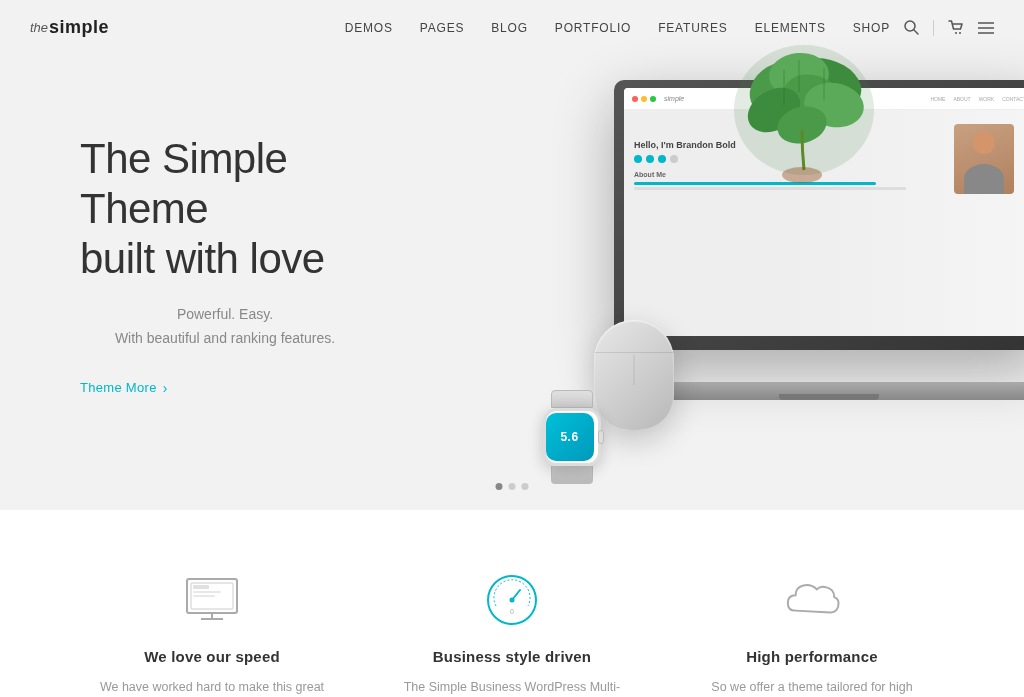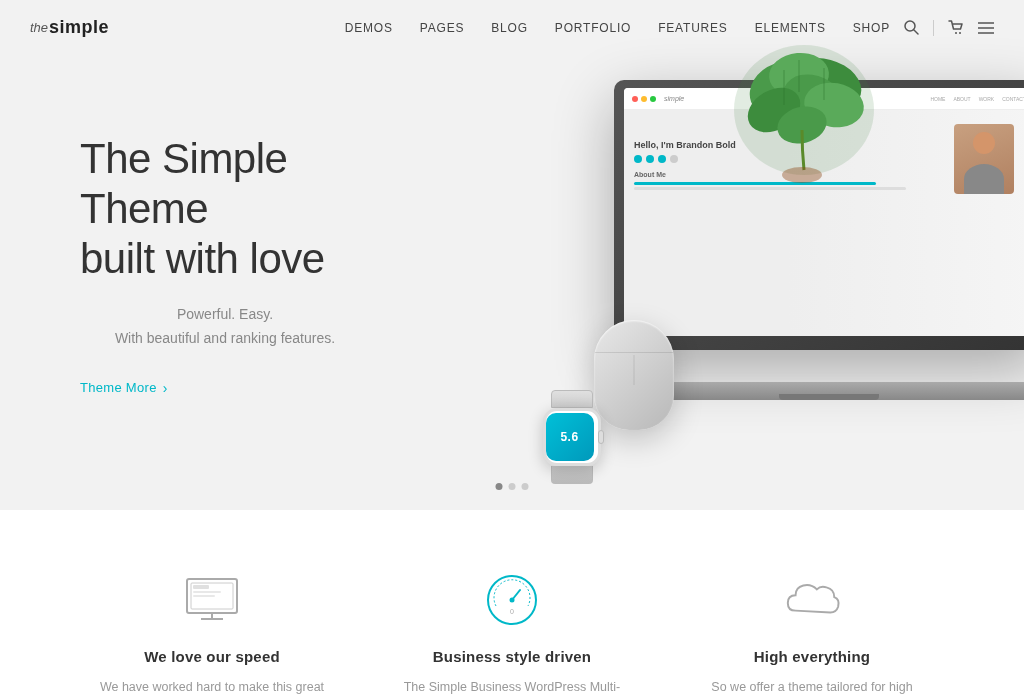--- a/index.html
+++ b/index.html
@@ -616,16 +616,16 @@
     <h3 class="feature-title">Business style driven</h3>
     <p class="feature-desc">The Simple Business WordPress Multi-purpose Theme is created with the business websites needs in mind.</p>
   </div>
 
   <div class="feature-item">
     <div class="feature-icon">
       <svg width="62" height="50" viewBox="0 0 62 50" fill="none">
         <path d="M14 36 Q6 36 6 28 Q6 20 14 20 Q14 12 22 10 Q30 8 36 14 Q40 10 46 12 Q54 14 54 22 Q60 24 58 32 Q56 38 50 38 L14 36Z" stroke="#aaa" stroke-width="2" fill="none"></path>
       </svg>
     </div>
-    <h3 class="feature-title">High everything</h3>
+    <h3 class="feature-title">High performance</h3>
     <p class="feature-desc">So we offer a theme tailored for high performance in design, speed, marketing and high ranking on google and other search engines.</p>
   </div>
 </section>
 
 </body></html>

